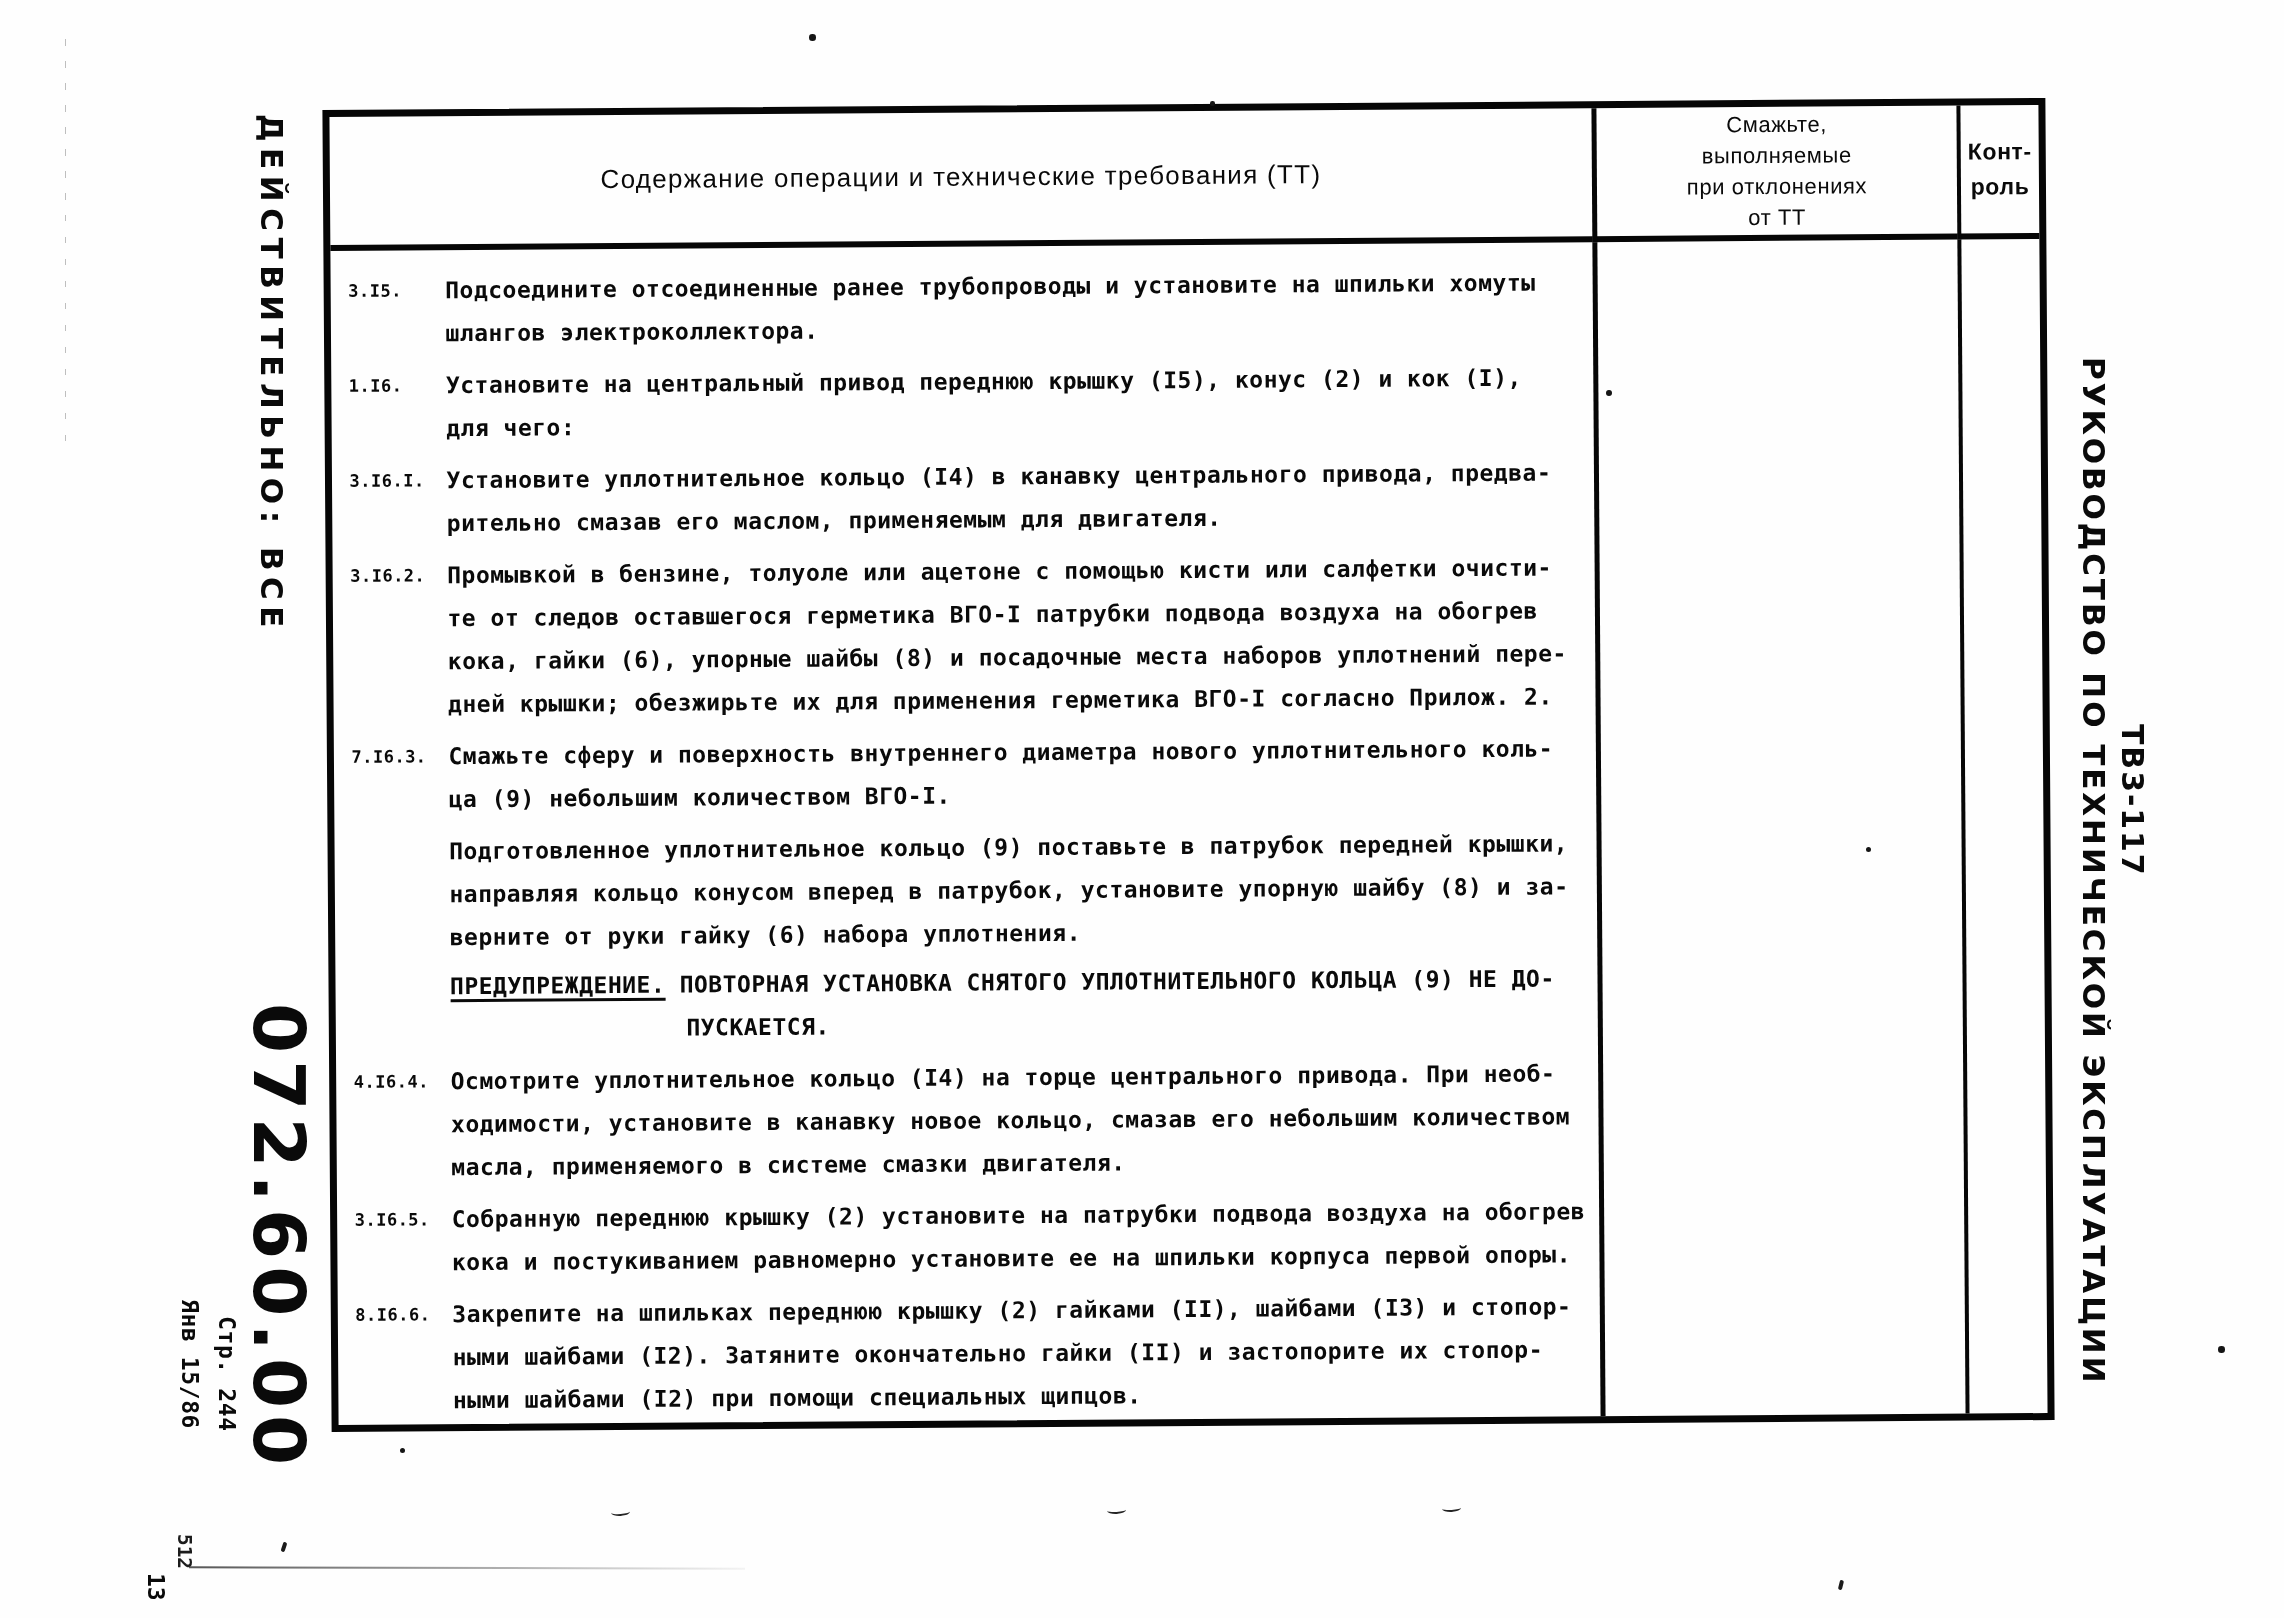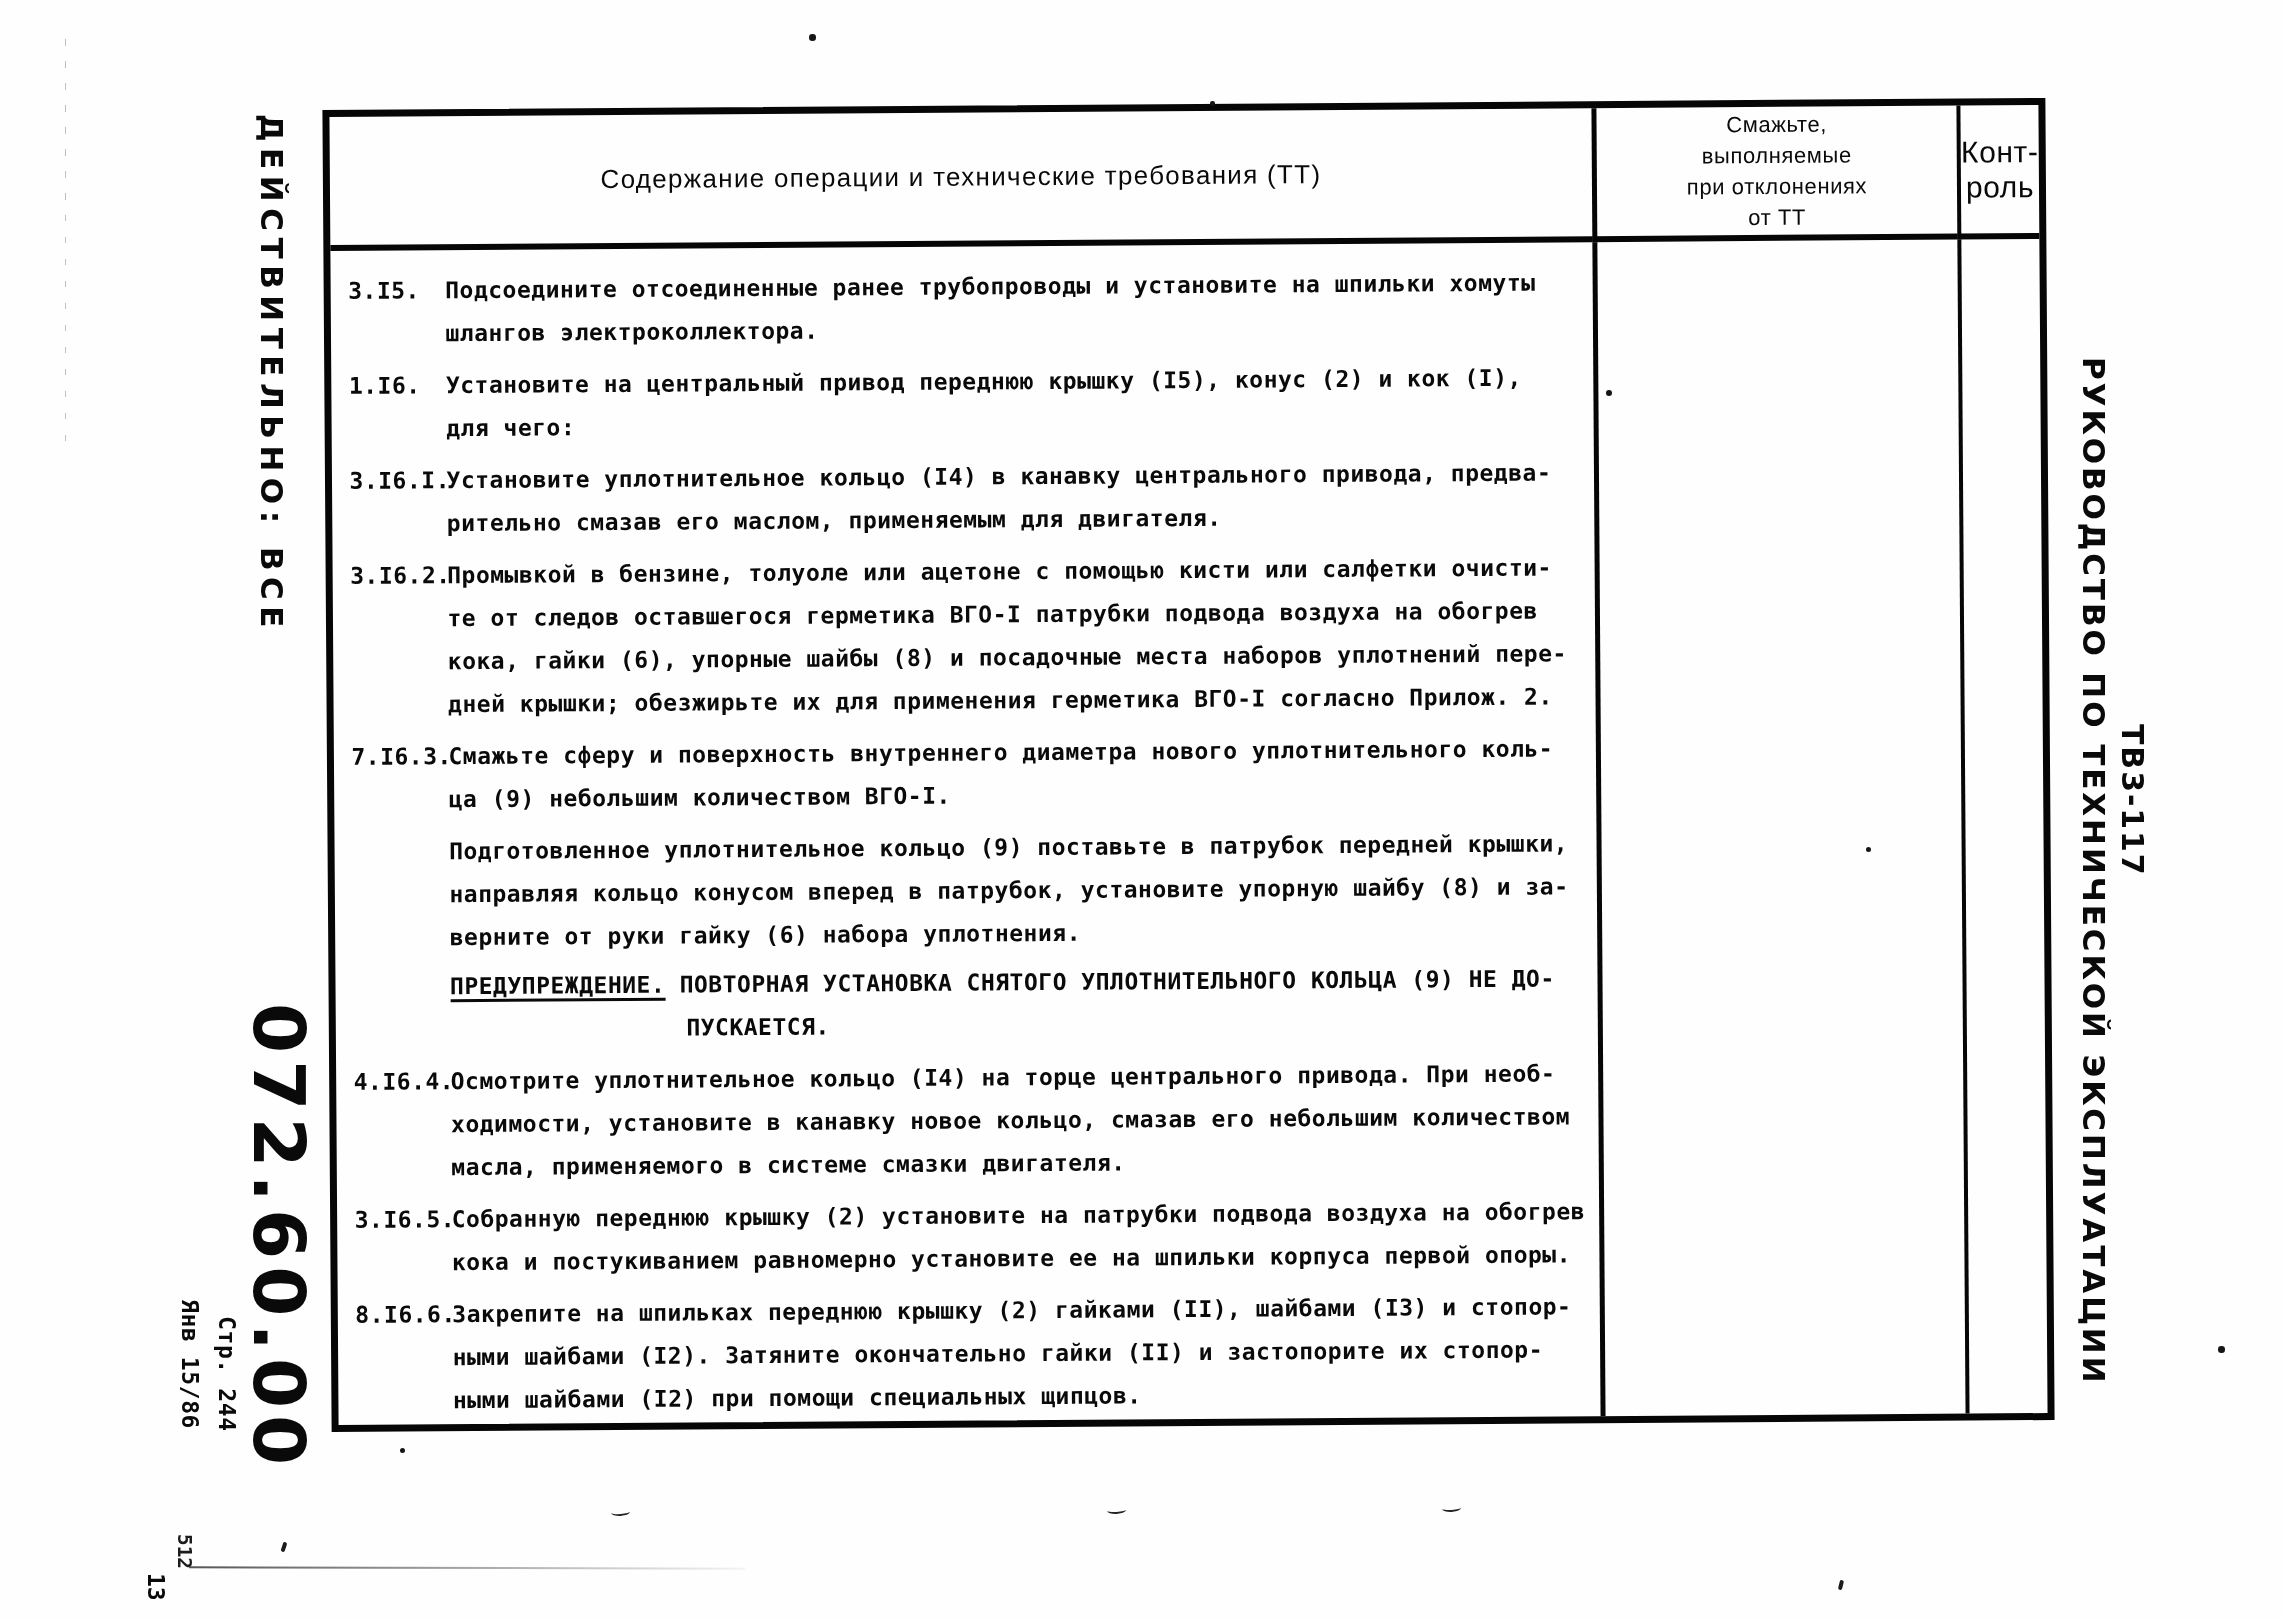--- a/index.html
+++ b/index.html
@@ -69,33 +69,33 @@
   }
   .cell{box-sizing:border-box;color:#0a0a0a;}
   .hdr{
     font-family:"Liberation Sans", sans-serif;
     display:flex;flex-direction:column;align-items:center;justify-content:center;
     border-bottom:6.5px solid #060606;
     text-align:center;
   }
   .hdr.c1{font-size:26px;letter-spacing:1.3px;}
   .hdr.c2{border-left:5.2px solid #060606;font-size:22px;line-height:31px;letter-spacing:0.6px;}
-  .hdr.c3{border-left:4.5px solid #060606;font-size:30px;line-height:35px;letter-spacing:0.6px;}
+  .hdr.c3{border-left:4.5px solid #060606;font-size:23px;line-height:35px;letter-spacing:0.6px;font-weight:bold;}
   .bodycell{background:transparent;}
   .bodycell.c2{border-left:5.2px solid #060606;}
   .bodycell.c3{border-left:4.5px solid #060606;}
   .bodycell.c1{padding:19.4px 2.6px 0 17.5px;}
 
   
   .item{display:flex;align-items:flex-start;}
   .item + .item{margin-top:9px;}
   .item.warning{margin-top:5.2px;}
   .num{
     width:97px;flex:none;white-space:nowrap;
-    font-size:23px;font-weight:bold;letter-spacing:0.5px;line-height:43px;
+    font-size:17px;font-weight:bold;letter-spacing:0.5px;line-height:43px;
   }
   .ibody{flex:1;min-width:0;}
   .line{
     font-size:23px;font-weight:bold;letter-spacing:0.5px;line-height:43px;
     white-space:nowrap;
   }
   .line.hang{padding-left:236px;}
   .warn-label{
     border-bottom:3.2px solid #0a0a0a;padding-bottom:0.6px;
   }

